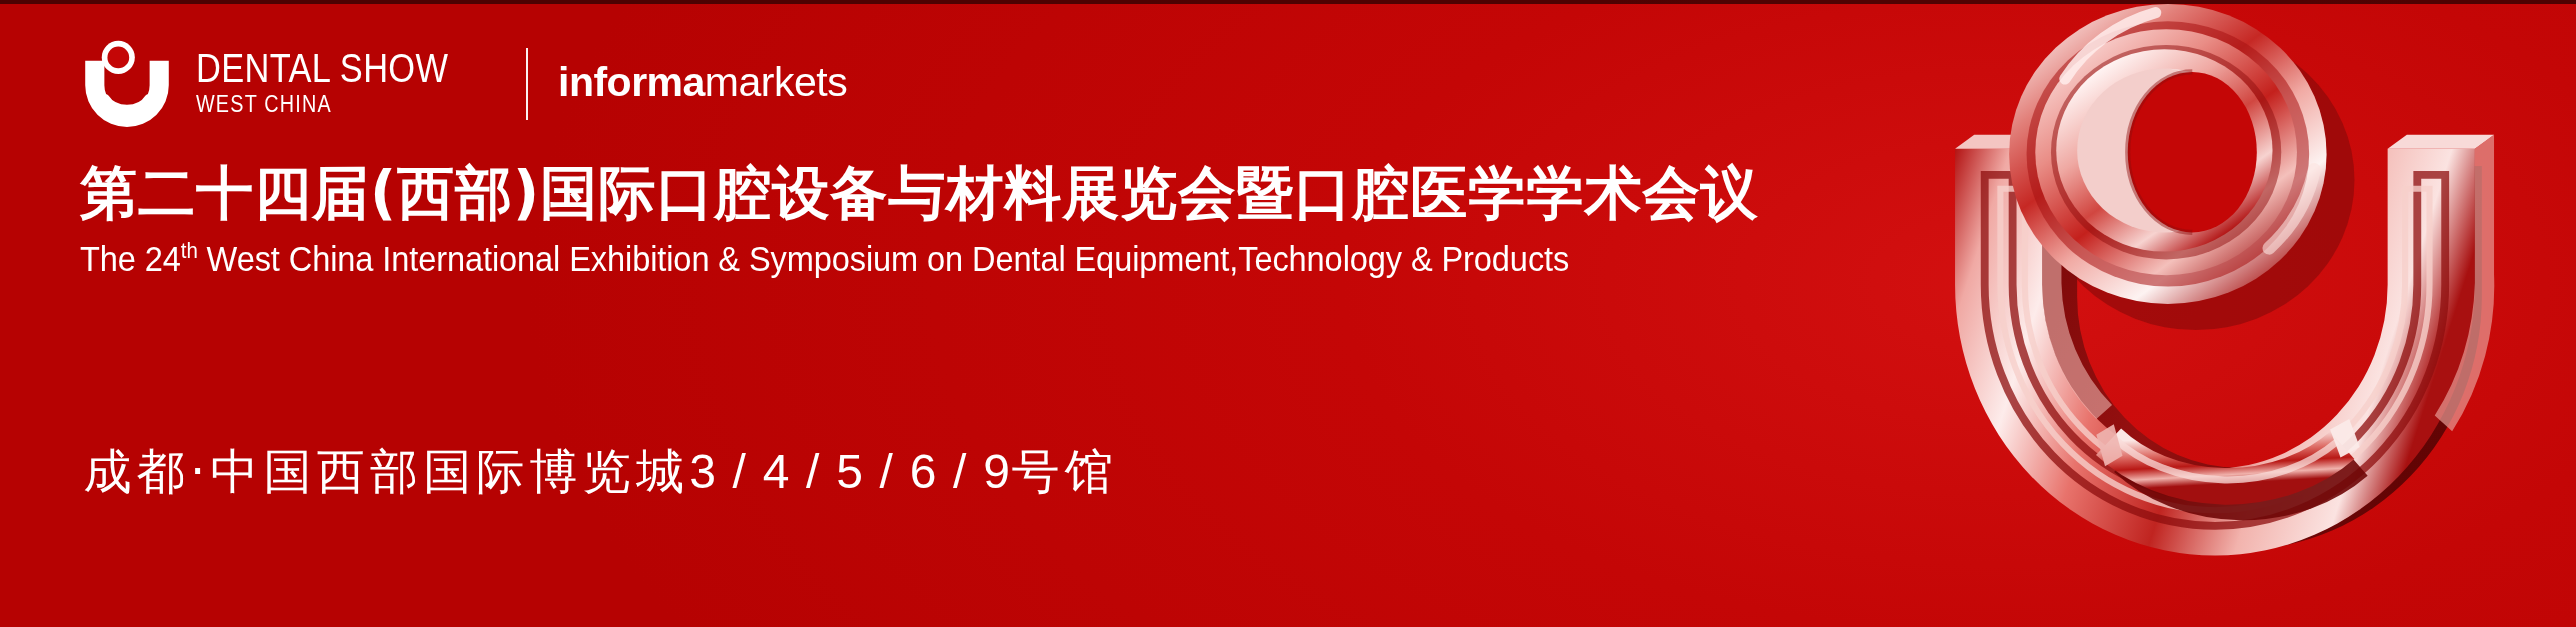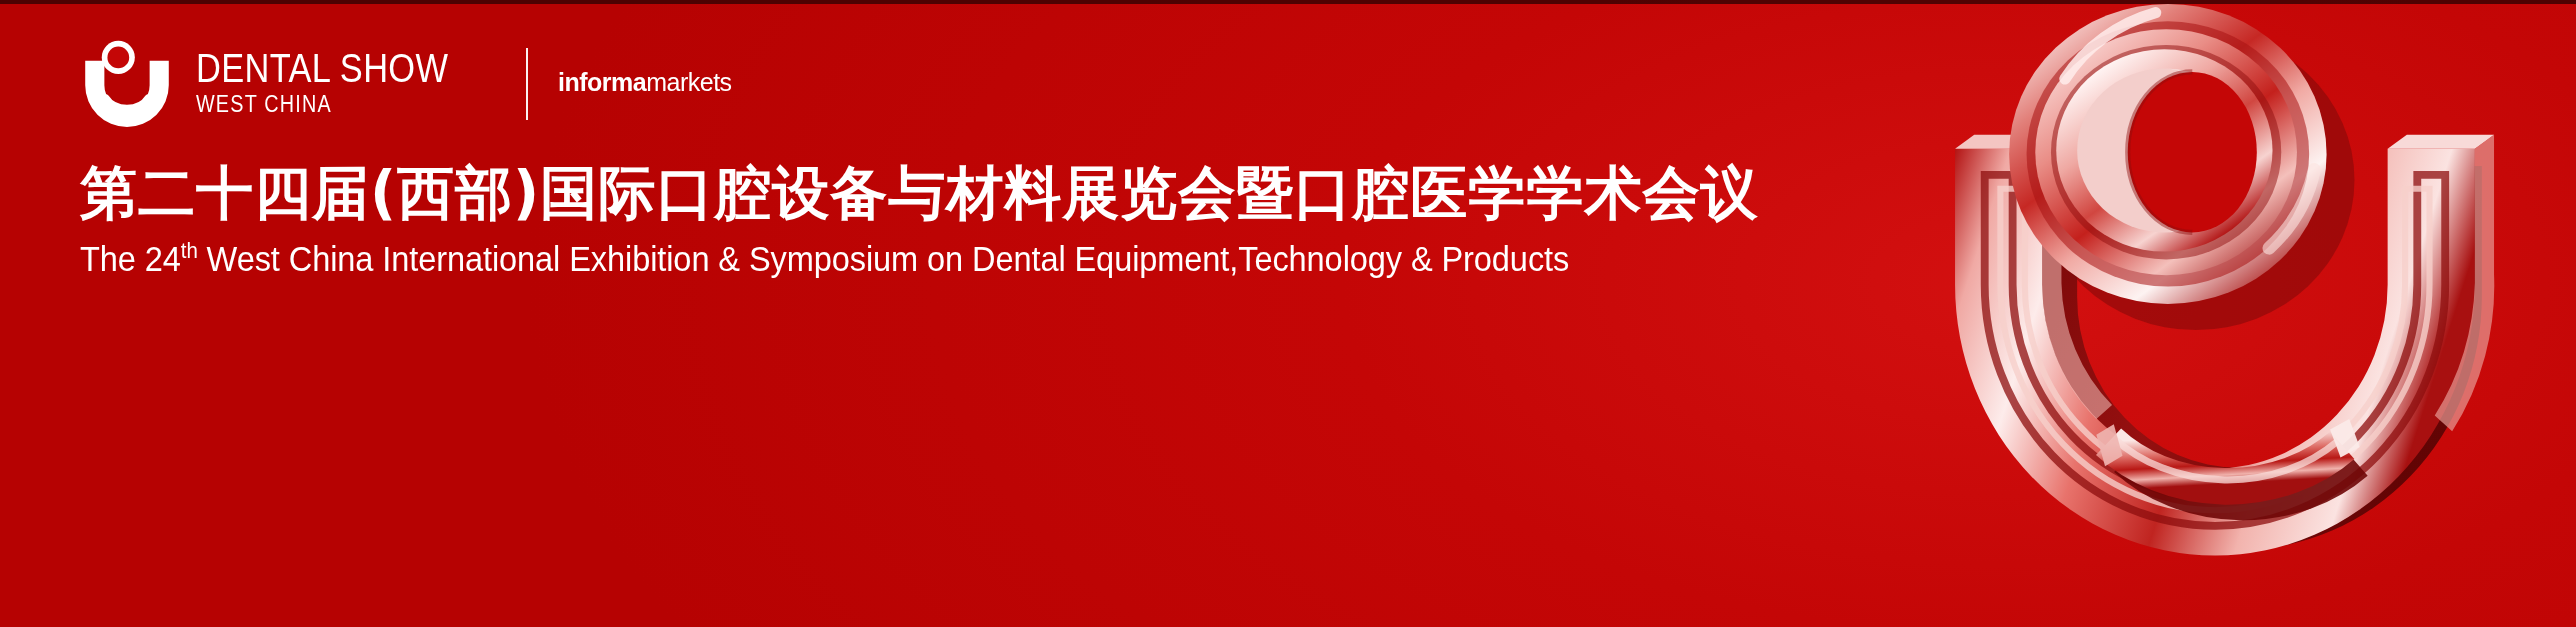--- a/index.html
+++ b/index.html
@@ -95,21 +95,21 @@
     width: 1.7px;
     height: 72px;
     background: #ffffff;
     margin: 0 30px 0 37px;
     flex: 0 0 auto;
     opacity: .95;
   }
 
   .informa {
     color: #ffffff;
-    font-size: 25px;
+    font-size: 41px;
     line-height: 1;
     white-space: nowrap;
     letter-spacing: -0.5px;
     padding-bottom: 1.7px;
   }
   .informa .b { font-weight: 700; }
   .informa .r { font-weight: 400; }
 
   
   .cn-title {
@@ -233,20 +233,21 @@
       <div class="divider"></div>
 
       <div class="informa"><span class="b">informa</span><span class="r">markets</span></div>
     </div>
 
     <div class="cn-title">第二十四届(西部)国际口腔设备与材料展览会暨口腔医学学术会议</div>
 
     <div class="en-title"><span>The 24</span><sup>th</sup><span> West China International Exhibition &amp; Symposium on Dental Equipment,Technology &amp; Products</span></div>
 
 
+    <div class="venue"><span>成都·中国西部国际博览城</span><span class="halls">3 / 4 / 5 / 6 / 9</span><span>号馆</span></div>
 
   </div>
 
   <div class="hero-mark">
     <svg viewBox="0 0 790 730" xmlns="http://www.w3.org/2000/svg" aria-hidden="true">
       <defs>
         <linearGradient id="gMetalV" x1="0" y1="0" x2="1" y2="0.25">
           <stop offset="0%" stop-color="#b31313"></stop>
           <stop offset="10%" stop-color="#f0a9a4"></stop>
           <stop offset="24%" stop-color="#fdeceb"></stop>

